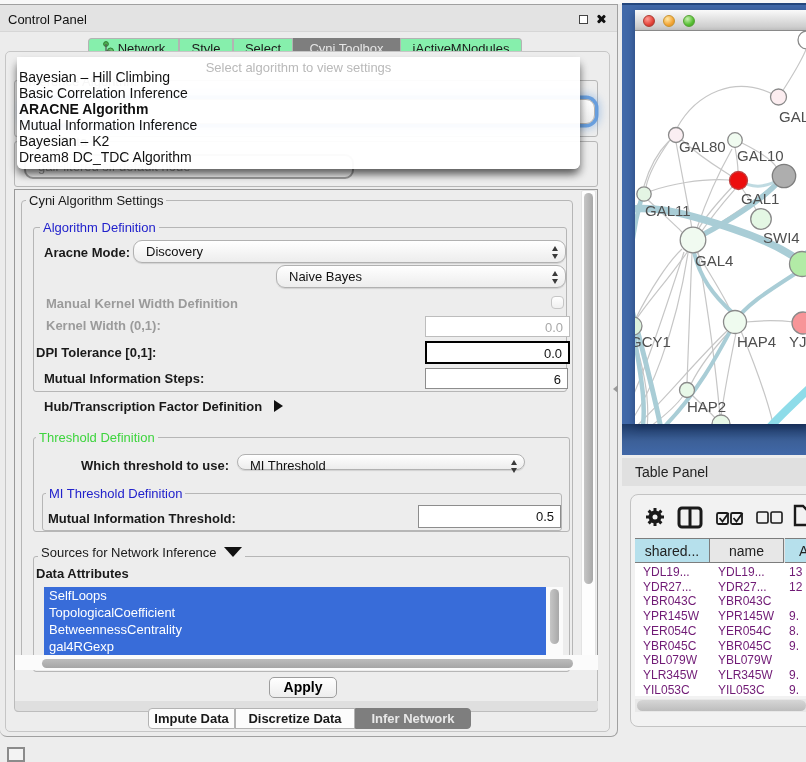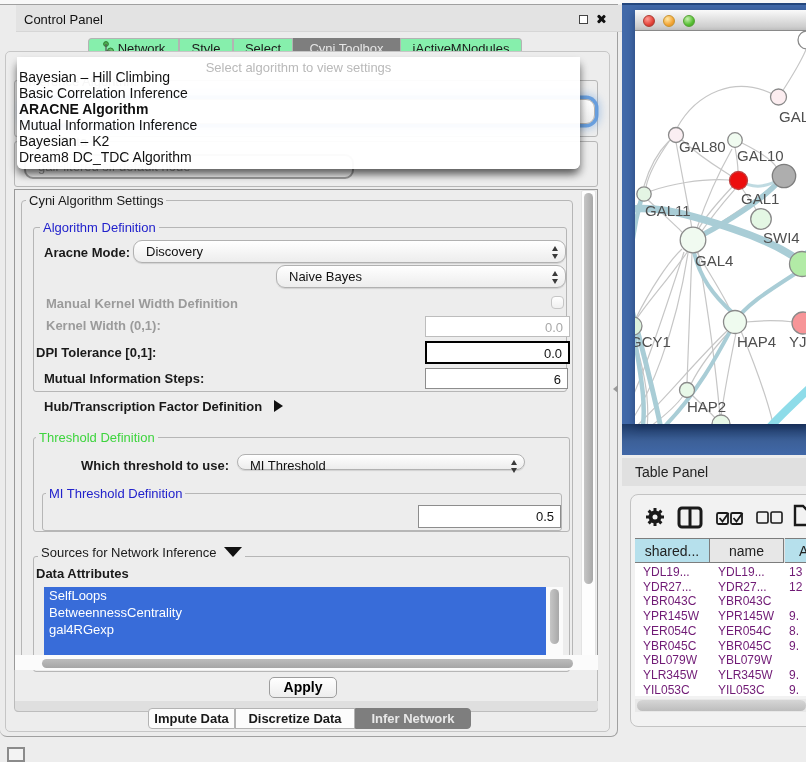--- a/index.html
+++ b/index.html
@@ -2,21 +2,21 @@
 <html><head>
 <meta charset="utf-8">
 <style>
 * { margin:0; padding:0; box-sizing:border-box; }
 html,body { width:806px; height:762px; background:#ededed; font-family:"Liberation Sans", sans-serif; overflow:hidden; }
 .abs { position:absolute; }
 #stage { position:relative; width:806px; height:762px; overflow:hidden; }
 
 
 #cp { left:0; top:4px; width:618px; height:733px; background:#ececec; border:1px solid #a0a0a0; border-left:none; border-radius:0 0 7px 7px; }
-#titlebar { left:0; top:0; width:100%; height:27px; background:#e3e3e3; border-bottom:1px solid #d6d6d6;margin-left:16px; }
+#titlebar { left:0; top:0; width:100%; height:27px; background:#e3e3e3; border-bottom:1px solid #d6d6d6; }
 #titlebar .t { position:absolute; left:8px; top:7px; font-size:13px; color:#111; }
 #winbtn-sq { left:579px; top:10px; width:9px; height:9px; border:1.5px solid #444; background:#fff; }
 #winbtn-x { left:595px; top:8px; width:12px; height:12px; }
 #winbtn-x:before, #winbtn-x:after { content:""; position:absolute; left:4.7px; top:1px; width:2.8px; height:10px; background:#111; border-radius:1px; }
 #winbtn-x:before { transform:rotate(45deg); }
 #winbtn-x:after { transform:rotate(-45deg); }
 
 
 .tab { position:absolute; top:33px; height:22px; font-size:13px; font-weight:500; color:#1a1a1a; background:#86efac; border:1px solid #b3b3b3; border-bottom:none; text-align:center; line-height:19px; }
 .tab.first { border-radius:4px 0 0 0; }
@@ -156,27 +156,29 @@
 
     <div class="lab" style="left:81px;top:458px;">Which threshold to use:</div>
     <div class="combo" style="left:237px;top:454px;width:288px;height:16px;">
         <span class="cv">MI Threshold</span>
       <span class="tri up" style="right:7px;top:5px;"></span>
         <span class="tri dn" style="right:7px;top:13px;"></span>
       </div>
 
     <div class="grp" style="left:42px;top:493px;width:520px;height:38px;"></div>
     <div class="grplab blue" style="left:46px;top:486px;">MI Threshold Definition</div>
+    <div class="lab" style="left:48px;top:511px;">Mutual Information Threshold:</div>
     <div class="tfield" style="left:418px;top:505px;width:143px;height:23px;border:1px solid #8d8d8d;">0.5</div>
 
     <div class="grp" style="left:33px;top:556px;width:537px;height:116px;"></div>
     <div class="grplab" style="left:38px;top:545px;">Sources for Network Inference <span class="tri dn" style="position:static;display:inline-block;border-left:9px solid transparent;border-right:9px solid transparent;border-top:10px solid #111;margin-left:4px;"></span></div>
     <div class="lab" style="left:36px;top:566px;">Data Attributes</div>
     <div id="datalist" class="abs">
       <div>SelfLoops</div>
+        <div>TopologicalCoefficient</div>
         <div>BetweennessCentrality</div>
         <div>gal4RGexp</div>
     </div>
     <div style="position:absolute;left:546px;top:587px;width:17px;height:69px;background:#fbfbfb;"></div>
     <div class="thumbv" style="left:550px;top:589px;width:9px;height:55px;"></div>
     <div style="position:absolute;left:15px;top:655px;width:583px;height:15px;background:#fbfbfb;"></div>
     <div class="thumbh" style="left:42px;top:659px;width:531px;height:8.5px;background:linear-gradient(#bcbcbc,#a6a6a6);"></div>
 
     <div style="position:absolute;left:269px;top:677px;width:68px;height:21px;background:linear-gradient(#ffffff,#ededed);border:1px solid #9d9d9d;border-radius:5px;text-align:center;font-size:14px;font-weight:bold;line-height:19px;">Apply</div>
 

